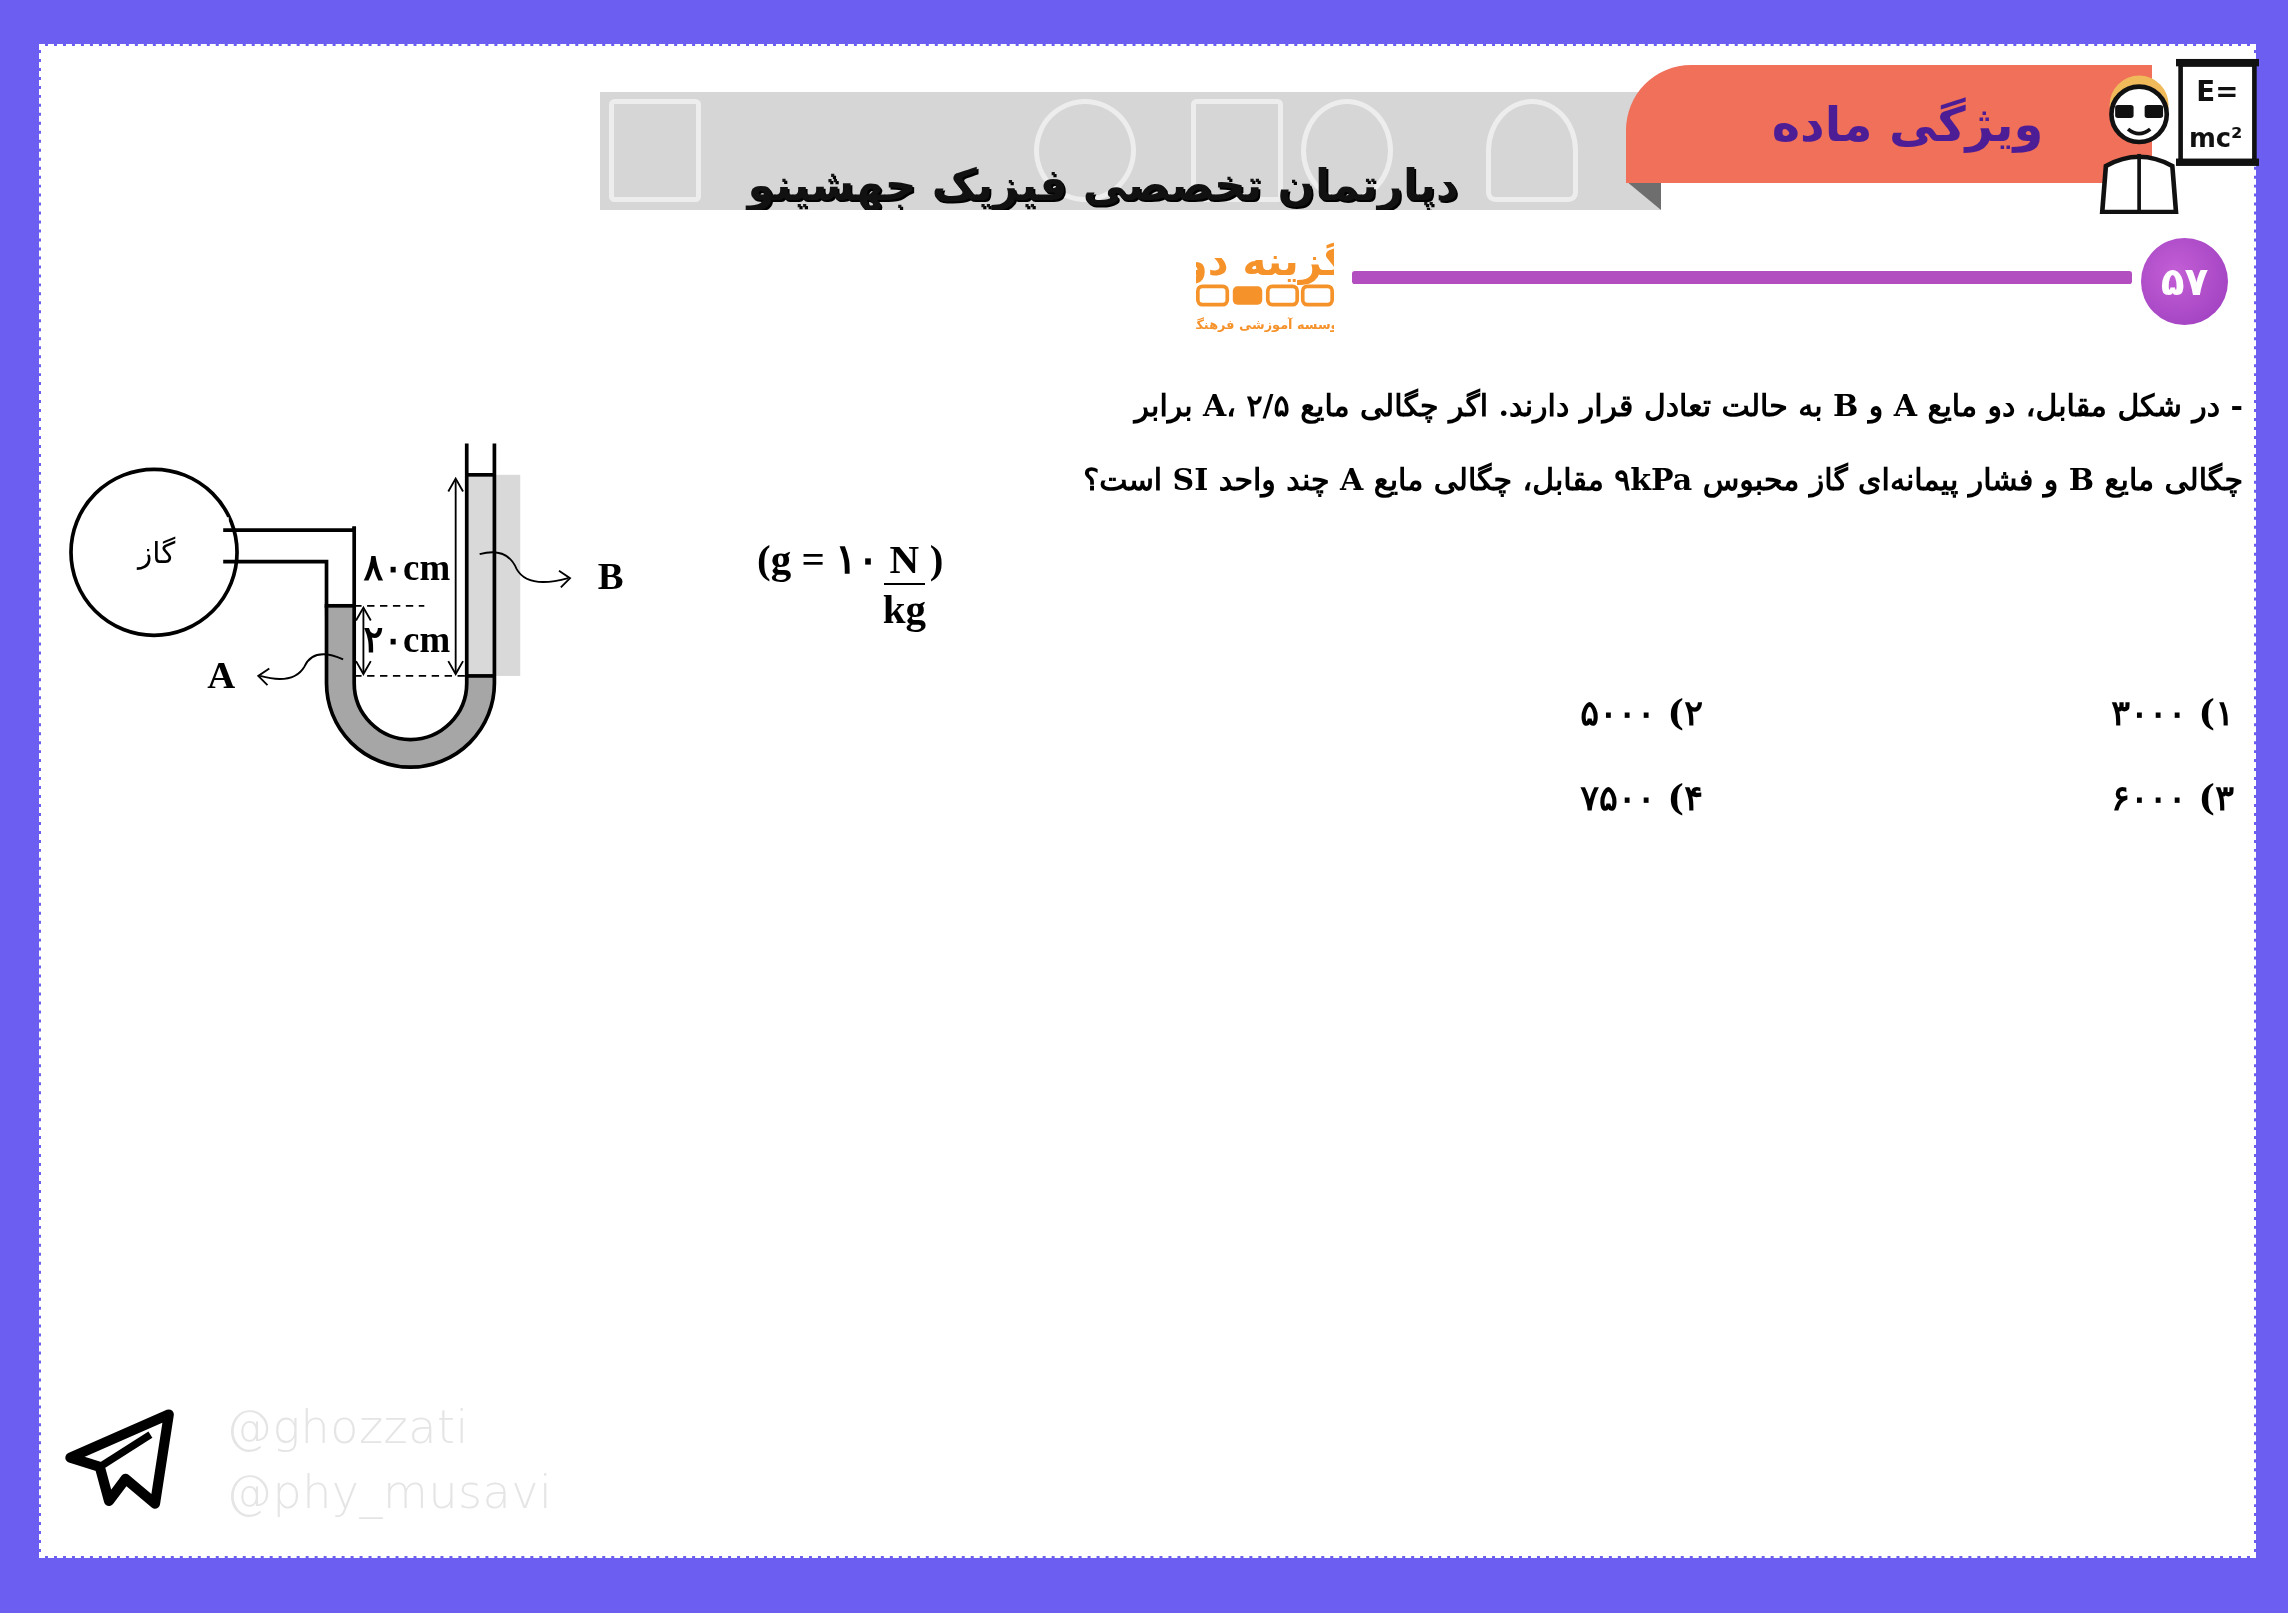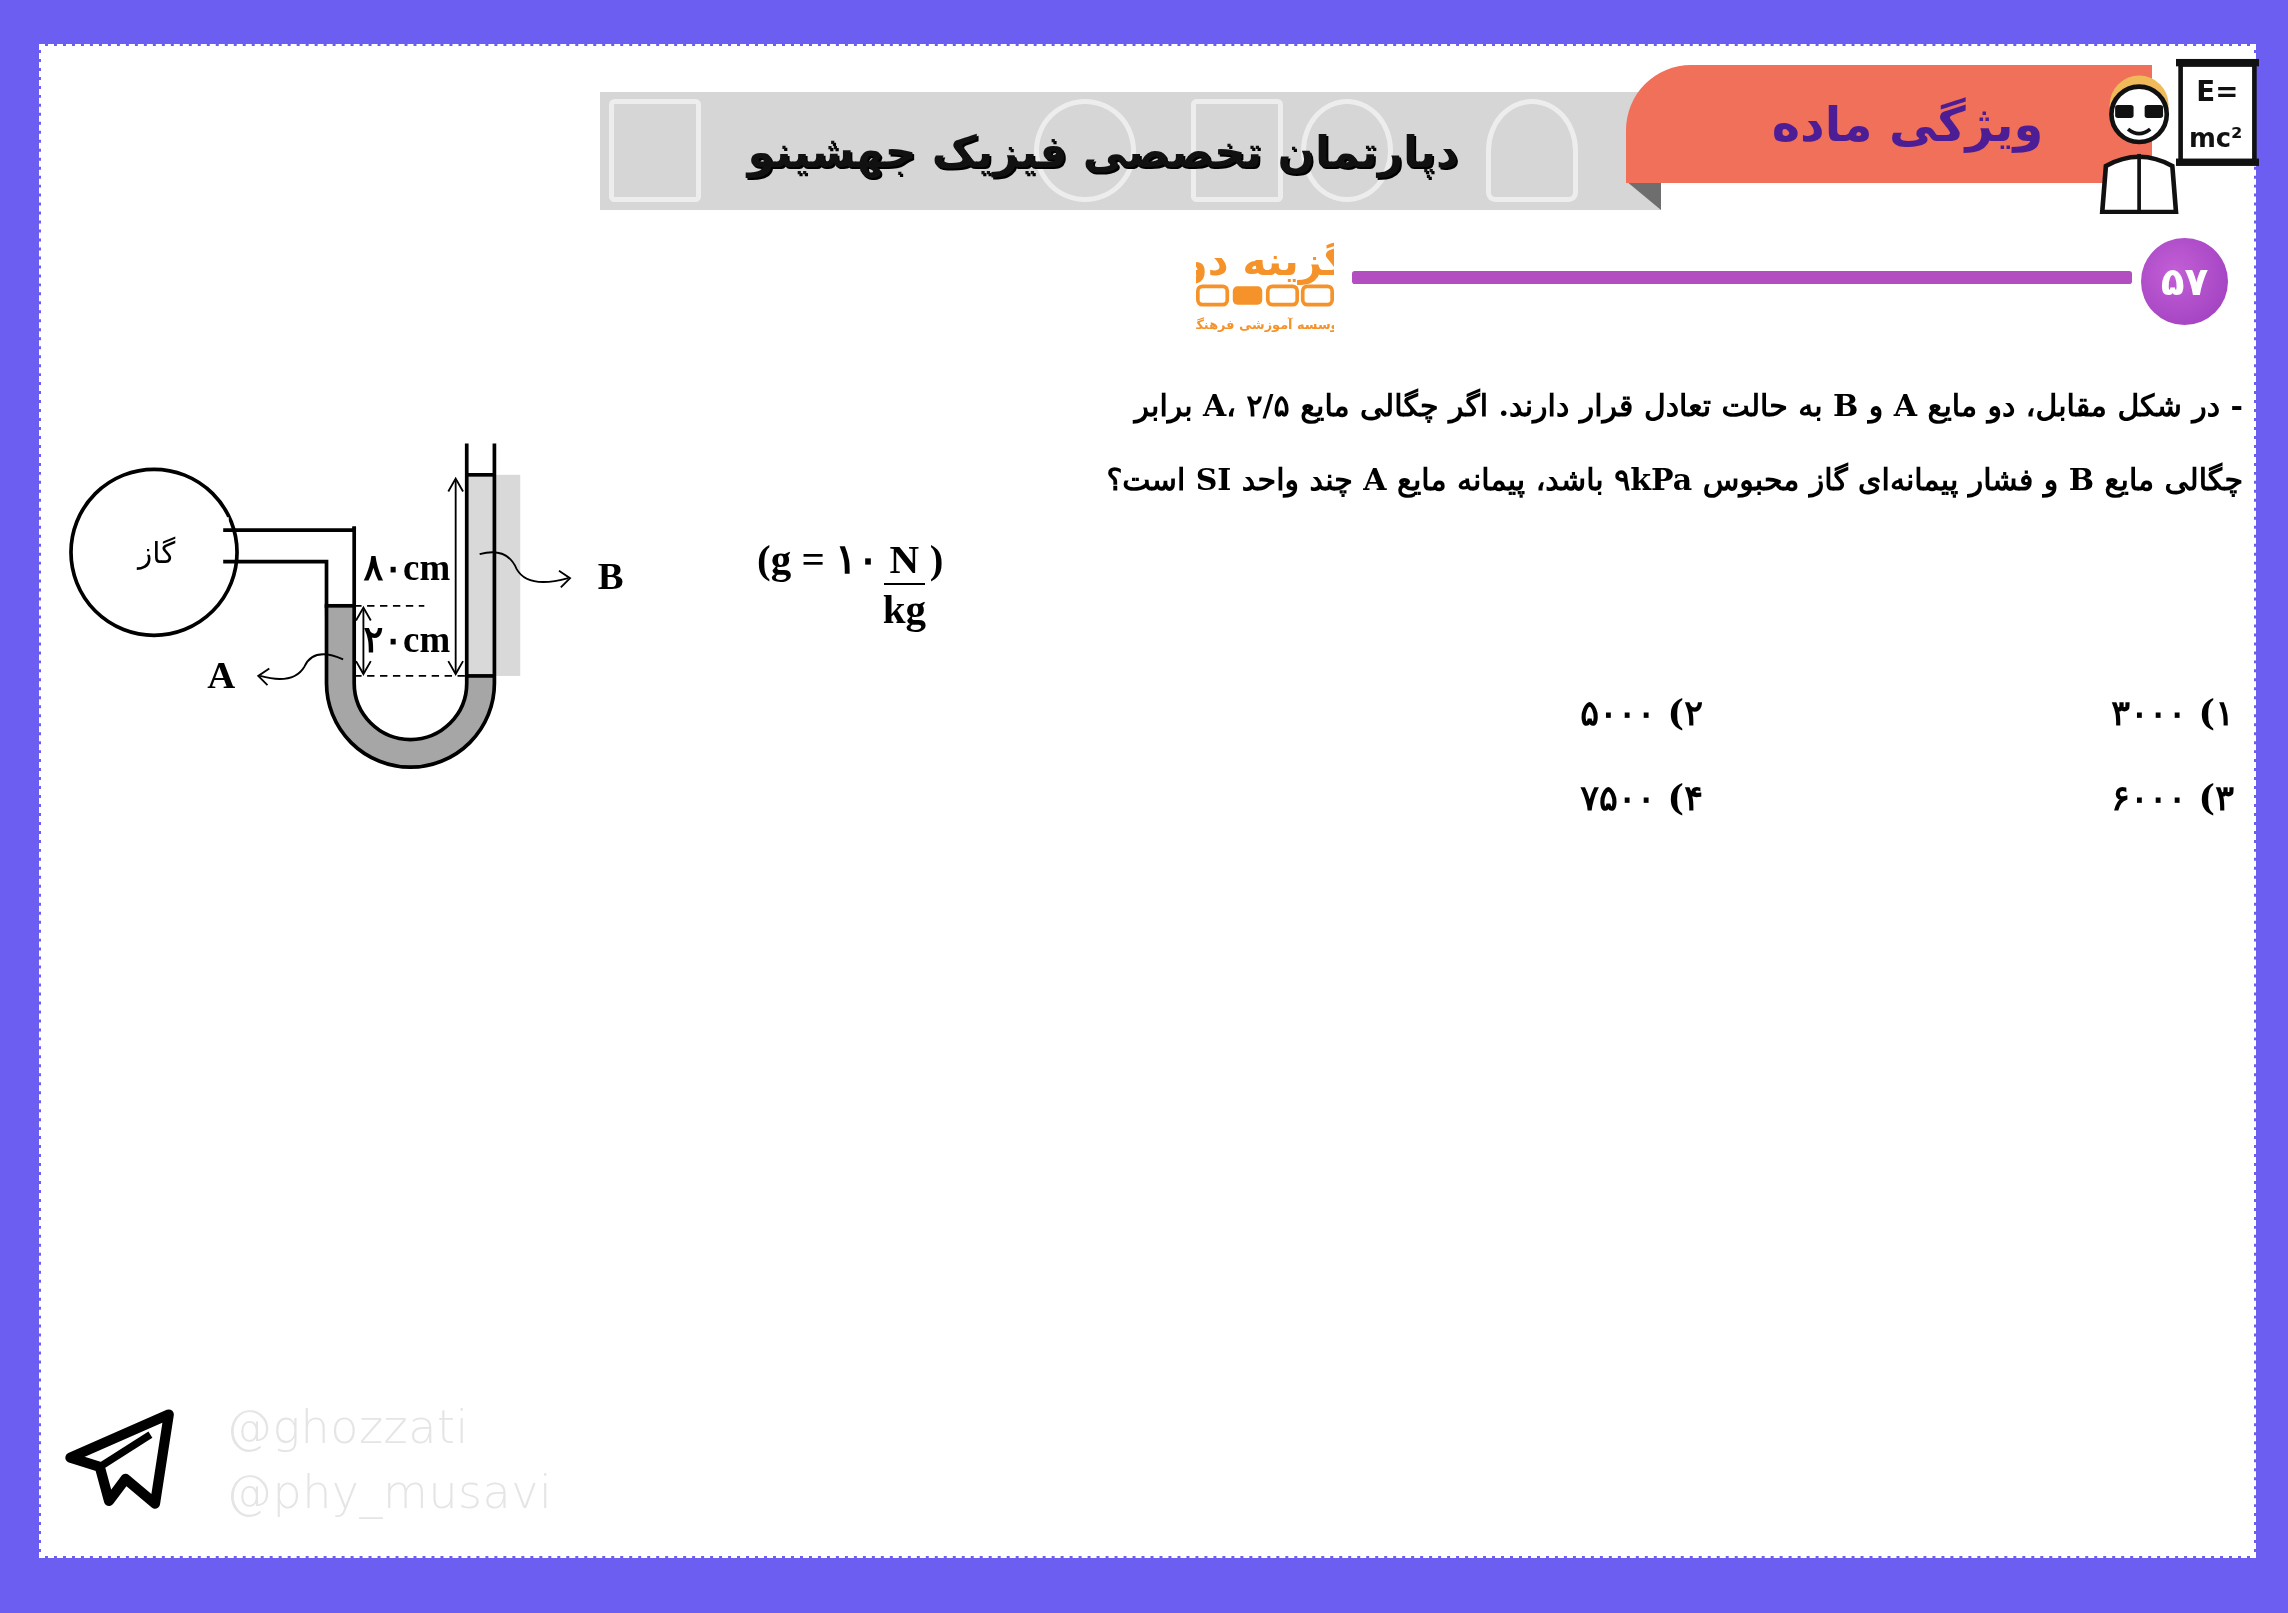--- a/index.html
+++ b/index.html
@@ -13,21 +13,21 @@
     position: absolute; left: 41px; top: 46px; width: 2213px; height: 1510px;
     background: #ffffff;
     outline: 3.7px dashed #ffffff;
     outline-offset: -1.8px;
   }
 
   
   .banner-gray {
     position: absolute; left: 600px; top: 92px; width: 1061px; height: 118px;
     background: #d6d6d6;
-    display: flex; align-items: center; justify-content: center;
+    display: flex; align-items: flex-end; justify-content: center;
     overflow: hidden;
   }
   .banner-deco {
     position: absolute; top: 7.4px; height: 103px; width: 92px;
     border: 5.5px solid #f2f2f2; border-radius: 5.5px; box-sizing: border-box; opacity: .8;
   }
   .banner-title {
     position: relative; z-index: 2;
     font-family: "DejaVu Sans", sans-serif; font-weight: bold;
     font-size: 44px; color: #111; direction: rtl;
@@ -133,21 +133,21 @@
   <rect x="40" y="60" width="32" height="20" rx="5" fill="#f5922a"></rect>
   <rect x="78" y="60" width="32" height="20" rx="5" fill="none" stroke="#f5922a" stroke-width="4"></rect>
   <rect x="116" y="60" width="32" height="20" rx="5" fill="none" stroke="#f5922a" stroke-width="4"></rect>
   <text x="75" y="106" text-anchor="middle" font-family="DejaVu Sans, sans-serif" font-weight="bold" font-size="14" fill="#f5922a" direction="rtl">موسسه آموزشی فرهنگی</text>
 </svg>
 <div class="divider-line"></div>
 <div class="num-badge">۵۷</div>
 
 <div class="question">
   <div>- در شکل مقابل، دو مایع A و B به حالت تعادل قرار دارند. اگر چگالی مایع A، ۲/۵ برابر</div>
-  <div>چگالی مایع B و فشار پیمانه‌ای گاز محبوس ۹kPa باشد، پیمانه مایع A چند واحد SI است؟</div>
+  <div>چگالی مایع B و فشار پیمانه‌ای گاز محبوس ۹kPa مقابل، چگالی مایع A چند واحد SI است؟</div>
 </div>
 
 <div class="formula">
   <span>(g = ۱۰</span>
   <span class="frac">
     <span class="num">N</span>
     <span class="den">kg</span>
   </span>
   <span>)</span>
 </div>

